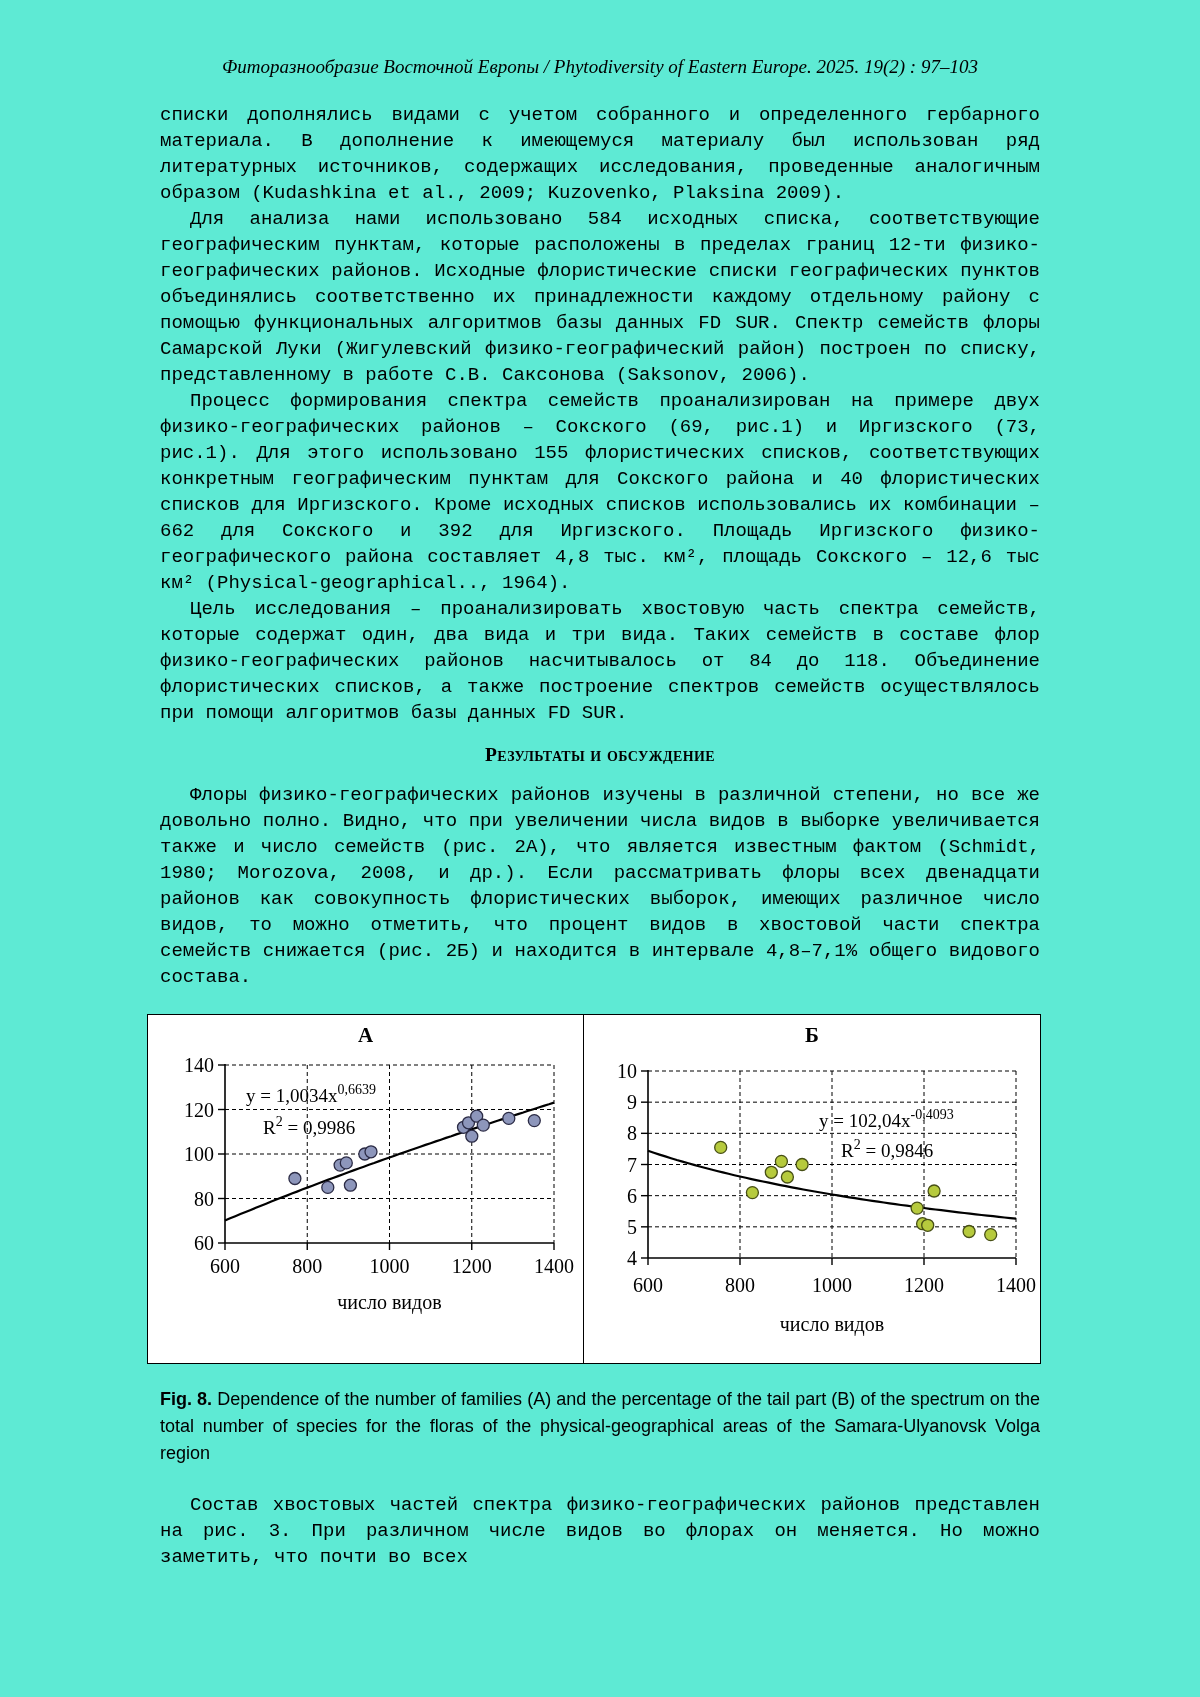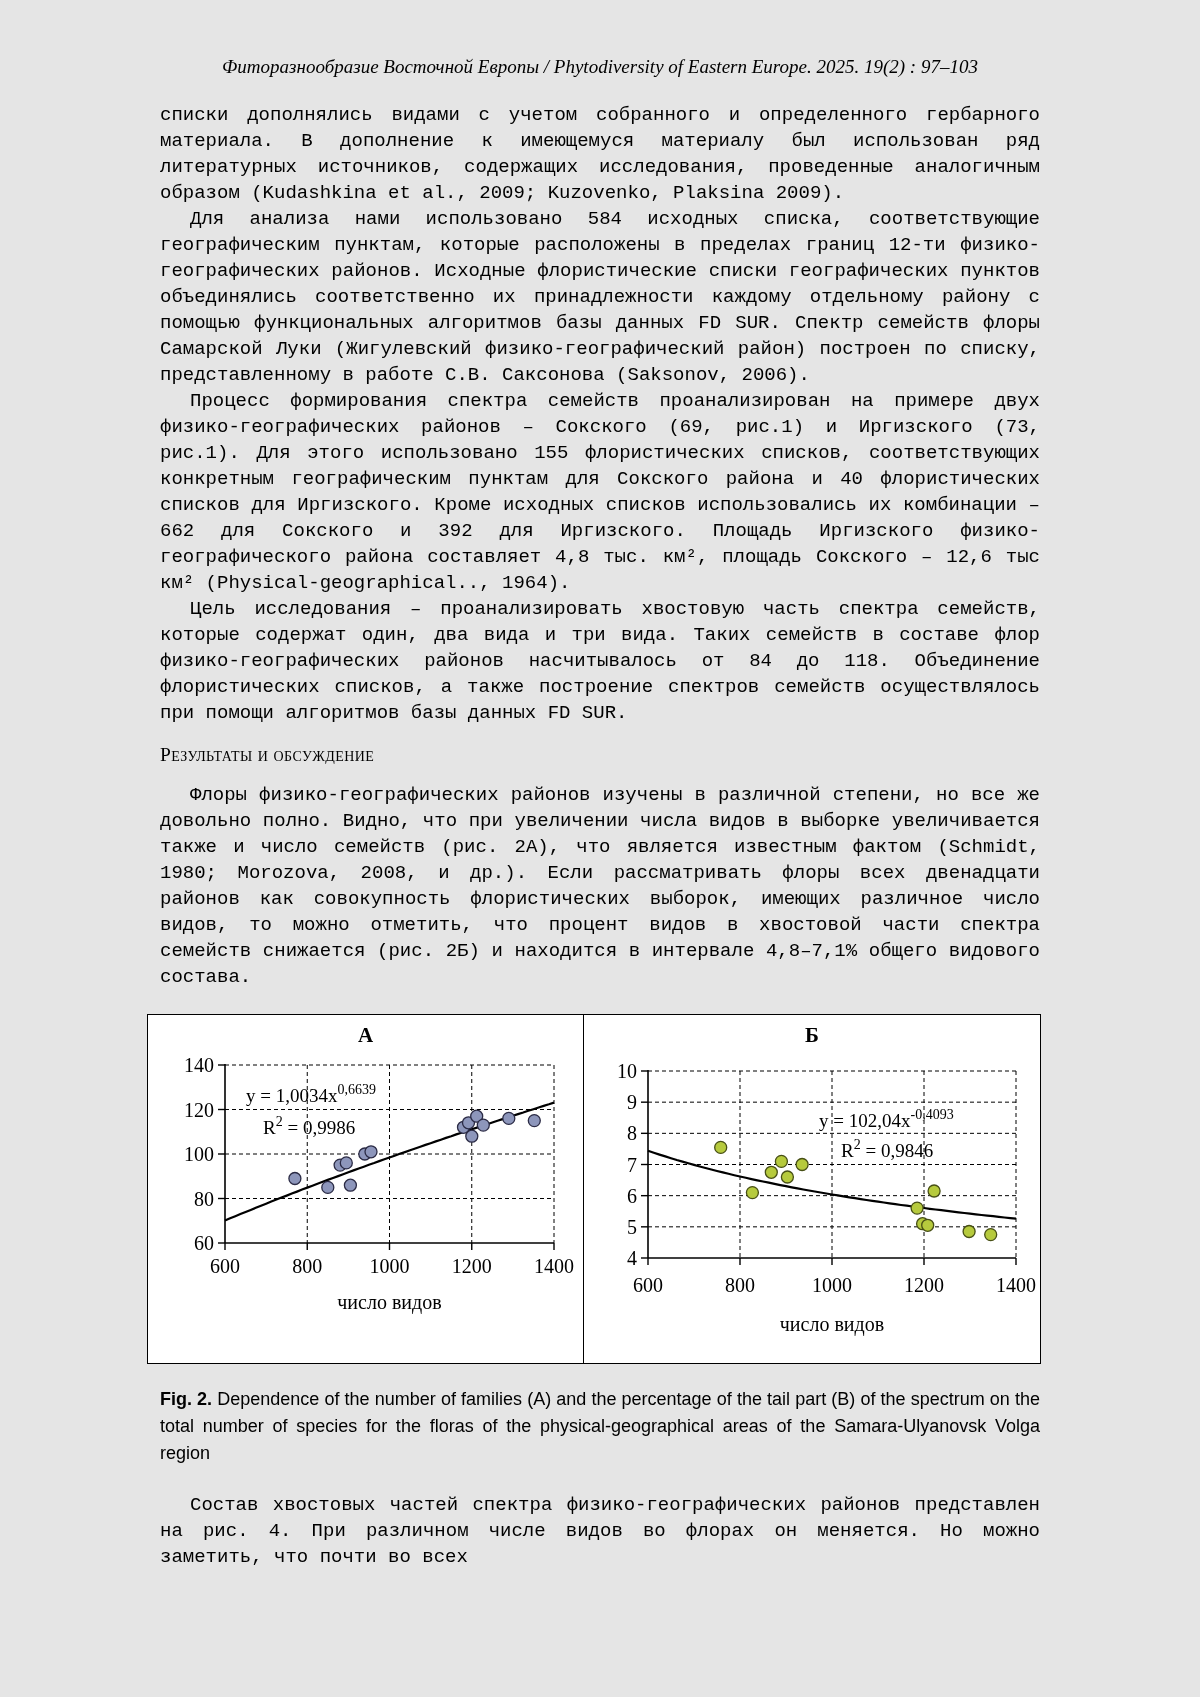--- a/index.html
+++ b/index.html
@@ -7,41 +7,41 @@
   body {
     width:1200px; height:1697px;
     font-family:"Liberation Serif", serif;
     color:#000;
   }
   .page {
     position:relative;
     width:1200px; height:1697px;
     padding:56px 160px 0 160px;
     overflow:hidden;
-    background:#e5e5e5;
+    background:#5eead4;
   }
   .header {
     text-align:center;
     font-style:italic;
     font-size:19px;
     margin-bottom:24px;
   }
   .body-par {
     font-size:19px;
     line-height:26px;
     text-align:justify;
     text-indent:30px;
     font-family:Liberation Mono, monospace;
   }
   .no-indent { text-indent:0; }
   .section-heading {
     font-size:19.5px;
-    font-weight:normal;
+    font-weight:bold;
     font-variant:small-caps;
-    text-align:left;
+    text-align:center;
     margin:18px 0 16px 0;
     letter-spacing:0.4px;
   }
   .figure {
     display:flex;
     width:894px;
     margin:24px 0 22px -13px;
     background:#fff;
   }
   .panel { background:#fff; border:1.5px solid #000; }
@@ -196,18 +196,18 @@
           <circle cx="385.1" cy="180.5" r="6" fill="#b6ca3d" stroke="#474f15" stroke-width="1.3"></circle>
           <circle cx="406.7" cy="183.6" r="6" fill="#b6ca3d" stroke="#474f15" stroke-width="1.3"></circle>
           <text x="235" y="76" font-size="19"><tspan>y = 102,04x</tspan><tspan dy="-8" font-size="14">-0,4093</tspan></text>
           <text x="257" y="106" font-size="19"><tspan>R</tspan><tspan dy="-8" font-size="14">2</tspan><tspan dy="8"> = 0,9846</tspan></text>
           <text x="248" y="280" text-anchor="middle" font-size="20">число видов</text>
         </svg>
     </div>
   </div>
 
 
-  <p class="caption caption-en"><b>Fig. 2.</b><span> Dependence of the number of families (A) and the percentage of the tail part (B) of the spectrum on the total number of species for the floras of the physical-geographical areas of the Samara-Ulyanovsk Volga region</span></p>
-
-  <p class="body-par">Состав хвостовых частей спектра физико-географических районов представлен на рис. 4. При различном числе видов во флорах он меняется. Но можно заметить, что почти во всех</p>
+  <p class="caption caption-en"><b>Fig. 8.</b><span> Dependence of the number of families (A) and the percentage of the tail part (B) of the spectrum on the total number of species for the floras of the physical-geographical areas of the Samara-Ulyanovsk Volga region</span></p>
+
+  <p class="body-par">Состав хвостовых частей спектра физико-географических районов представлен на рис. 3. При различном числе видов во флорах он меняется. Но можно заметить, что почти во всех</p>
 
 
 </div>
 
 </body></html>

